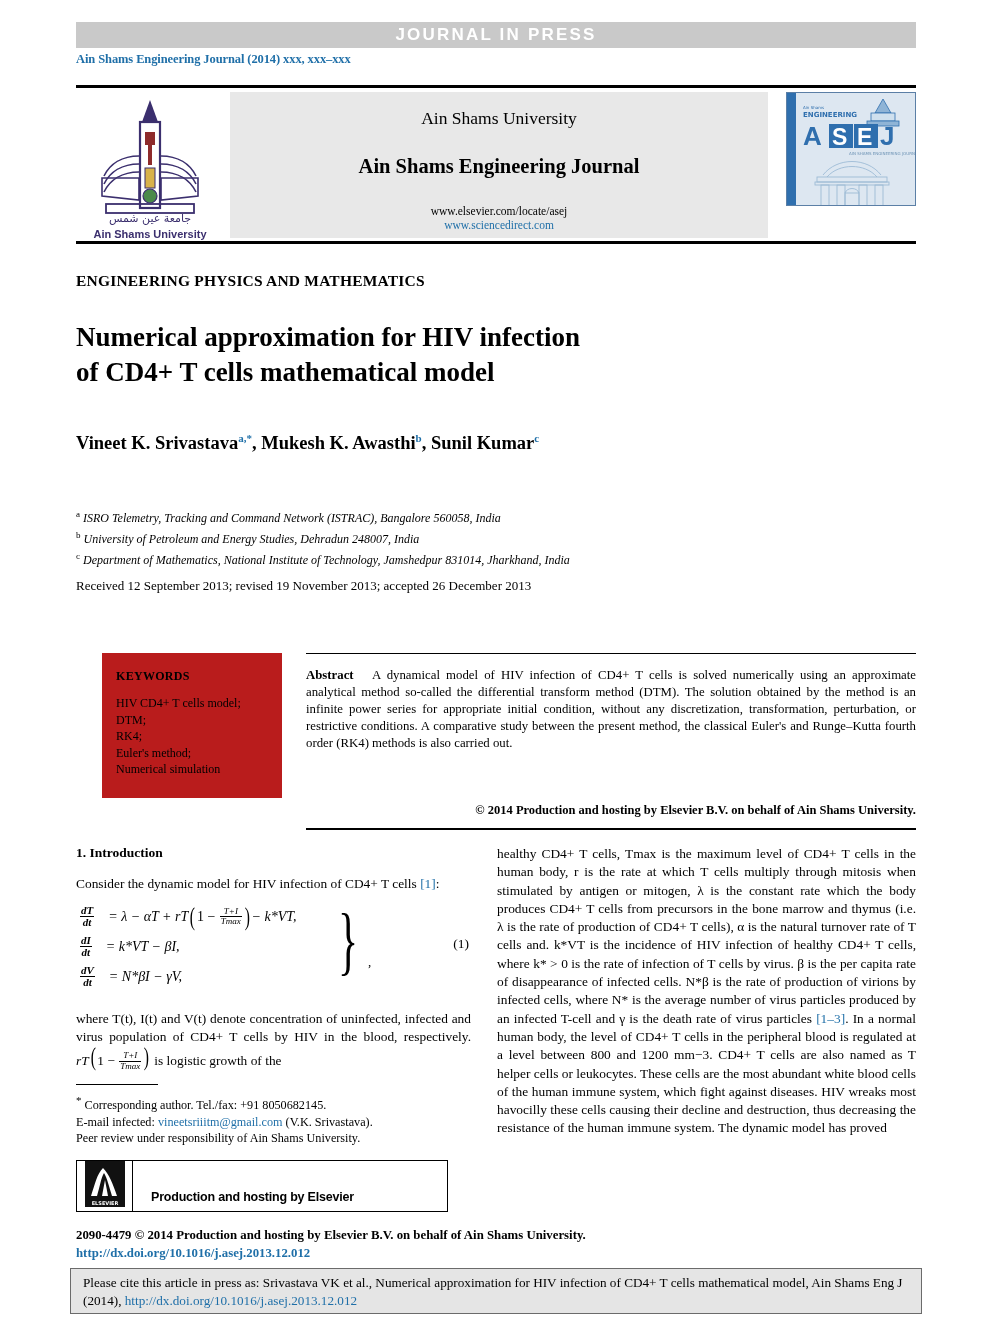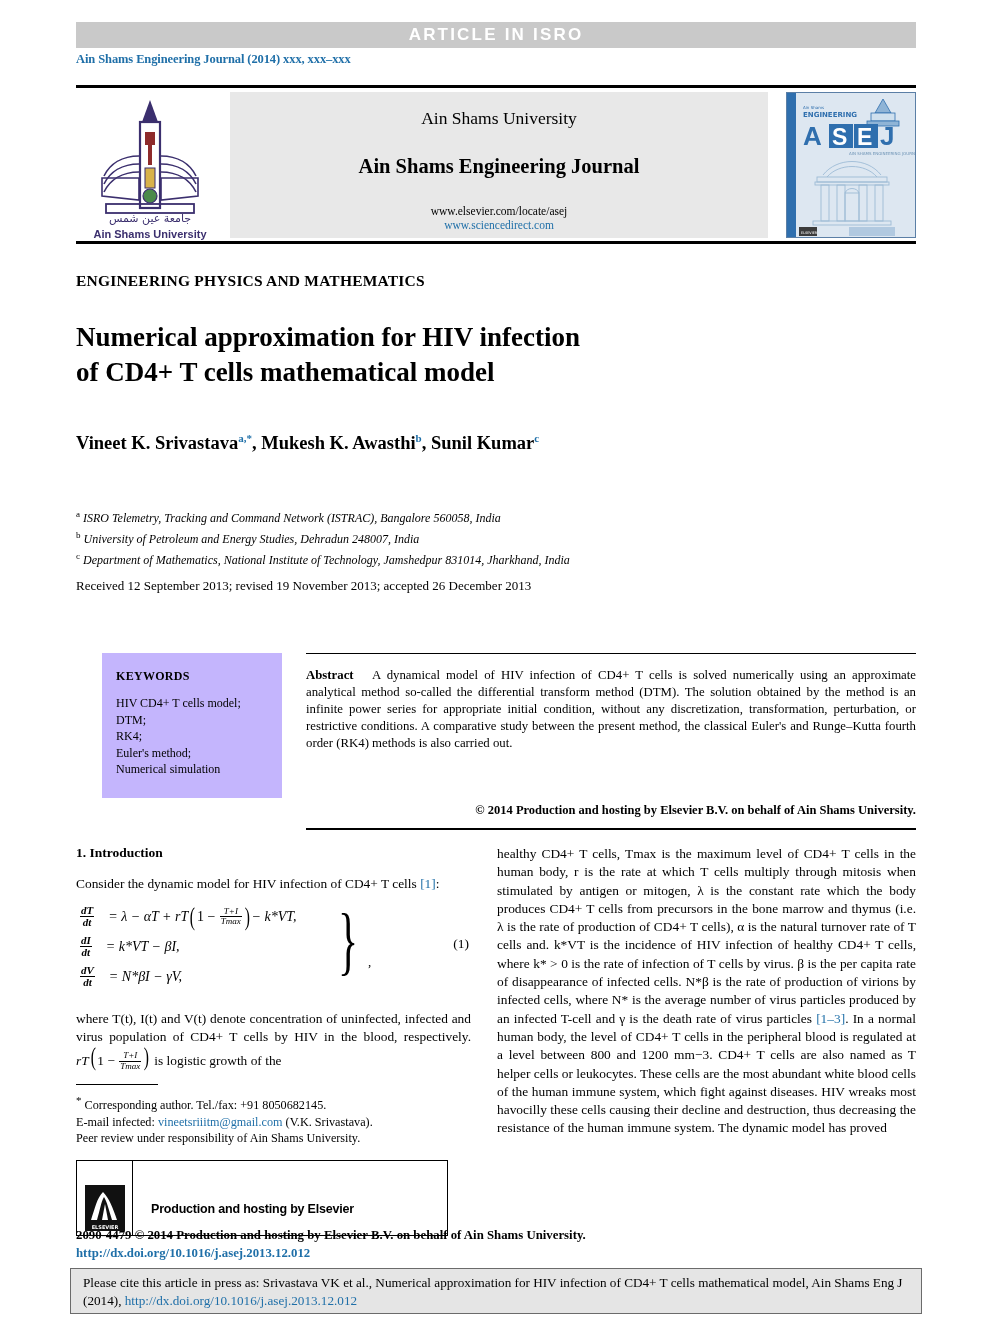--- a/index.html
+++ b/index.html
@@ -114,21 +114,21 @@
     line-height: 14px;
   }
   .center-box .urls a.plain { color: #000; text-decoration: none; margin-top: 24px; }
   .center-box .urls a.blue { color: #1f6fa8; text-decoration: none; }
 
   .cover-box {
     position: absolute;
     left: 710px;
     top: 2px;
     width: 130px;
-    height: 146px;
+    height: 114px;
     border: 1px solid #5b7fa6;
     background: #4d7c0f;
     overflow: hidden;
   }
 
   
   .sec-label {
     position: absolute;
     left: 76px;
     top: 272px;
@@ -195,21 +195,21 @@
     width: 610px;
     height: 1px;
     background: #000;
   }
   .kw-box {
     position: absolute;
     left: 26px;
     top: 0px;
     width: 180px;
     height: 145px;
-    background: #c4b5fd;
+    background: #b91c1c;
     padding: 16px 12px 0 14px;
   }
   .kw-box .kw-head {
     font-family: "Liberation Serif", serif;
     font-weight: bold;
     font-size: 12px;
     letter-spacing: 0.3px;
     margin-bottom: 11px;
   }
   .kw-box .kw-item {
@@ -350,21 +350,21 @@
   .fn {
     font-size: 12.2px;
     line-height: 16.5px;
     margin: 0;
   }
   .fn .star { font-size: 11px; vertical-align: super; }
 
   .elsevier-box {
     margin-top: 13px;
     width: 372px;
-    height: 76px;
+    height: 52px;
     border: 1.5px solid #000;
     display: flex;
     align-items: center;
   }
   .els-logo {
     width: 56px;
     height: 100%;
     display: flex;
     align-items: flex-end;
     justify-content: center;
@@ -409,21 +409,21 @@
     font-size: 13.2px;
     line-height: 18px;
   }
 </style>
 </head>
 <body>
 
 <div class="page">
 
   <div class="aip-banner">
-    <span>ARTICLE  IN  ISRO</span>
+    <span>JOURNAL  IN  PRESS</span>
   </div>
 
   <div class="journal-ref">Ain Shams Engineering Journal (2014) xxx, xxx–xxx</div>
 
   <div class="rule-thick-top"></div>
   <div class="masthead">
 
     <div class="logo-box">
       <svg viewBox="0 0 148 146" width="148" height="146">
 

